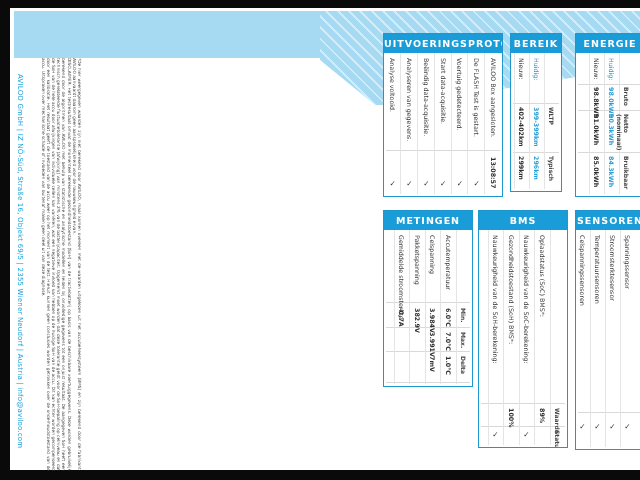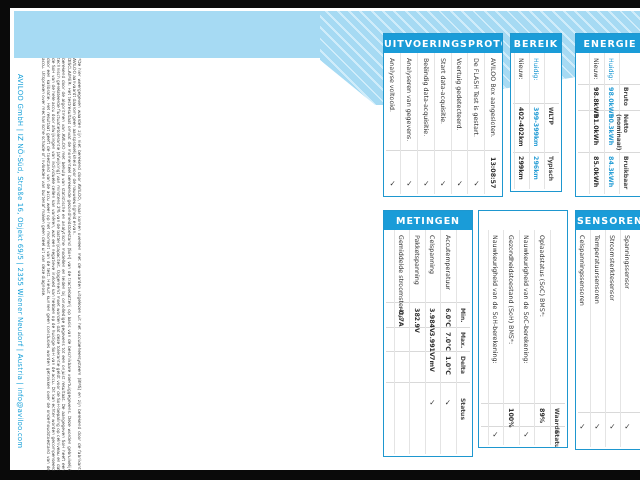--- a/index.html
+++ b/index.html
@@ -120,21 +120,21 @@
               <div class="cell" style="top: 103px;">84.3kWh</div>
             </div>
             <div class="rowcol" style="right: 40px; width: 14px;">
               <div class="lbl">Nieuw:</div>
               <div class="cell" style="top: 34px;">98.8kWh</div>
               <div class="cell" style="top: 61px;">91.0kWh</div>
               <div class="cell" style="top: 103px;">85.0kWh</div>
             </div>
           </div>
         </div>
-        <div class="box" style="left: 373px; top: 202px; width: 90px; height: 247px;">
+        <div class="box" style="left: 373px; top: 202px; width: 90px; height: 177px;">
           <div class="box-title">METINGEN</div>
           <div class="box-content">
             <div class="divider" style="top: 72px;"></div>
             <div class="divider" style="top: 97px;"></div>
             <div class="divider" style="top: 121px;"></div>
             <div class="divider" style="top: 152px;"></div>
             <div class="rowcol hdrcol" style="right: 1px; width: 14.5px;">
               <div class="cell hd" style="top: 78px;">Min.</div>
               <div class="cell hd" style="top: 102px;">Max.</div>
               <div class="cell hd" style="top: 126px;">Delta</div>
@@ -158,20 +158,21 @@
               <div class="lbl">Pakketspanning</div>
               <div class="cell" style="top: 78px;">382.9V</div>
             </div>
             <div class="rowcol" style="right: 63px; width: 14.5px;">
               <div class="lbl">Gemiddelde stroomsterkte</div>
               <div class="cell" style="top: 78px;">-0,7A</div>
             </div>
           </div>
         </div>
         <div class="box" style="left: 468px; top: 202px; width: 90px; height: 238px;">
+          <div class="box-title">BMS</div>
           <div class="box-content">
             <div class="divider" style="top: 173px;"></div>
             <div class="divider" style="top: 196px;"></div>
             <div class="rowcol hdrcol" style="right: 2px; width: 14.5px;">
               <div class="cell hd" style="top: 178px;">Waarde</div>
               <div class="cell hd" style="top: 200px;">Status</div>
             </div>
             <div class="rowcol" style="right: 17.5px; width: 14.5px;">
               <div class="lbl">Oplaadstatus (SoC) BMS*:</div>
               <div class="cell" style="top: 178px;">89%</div>

